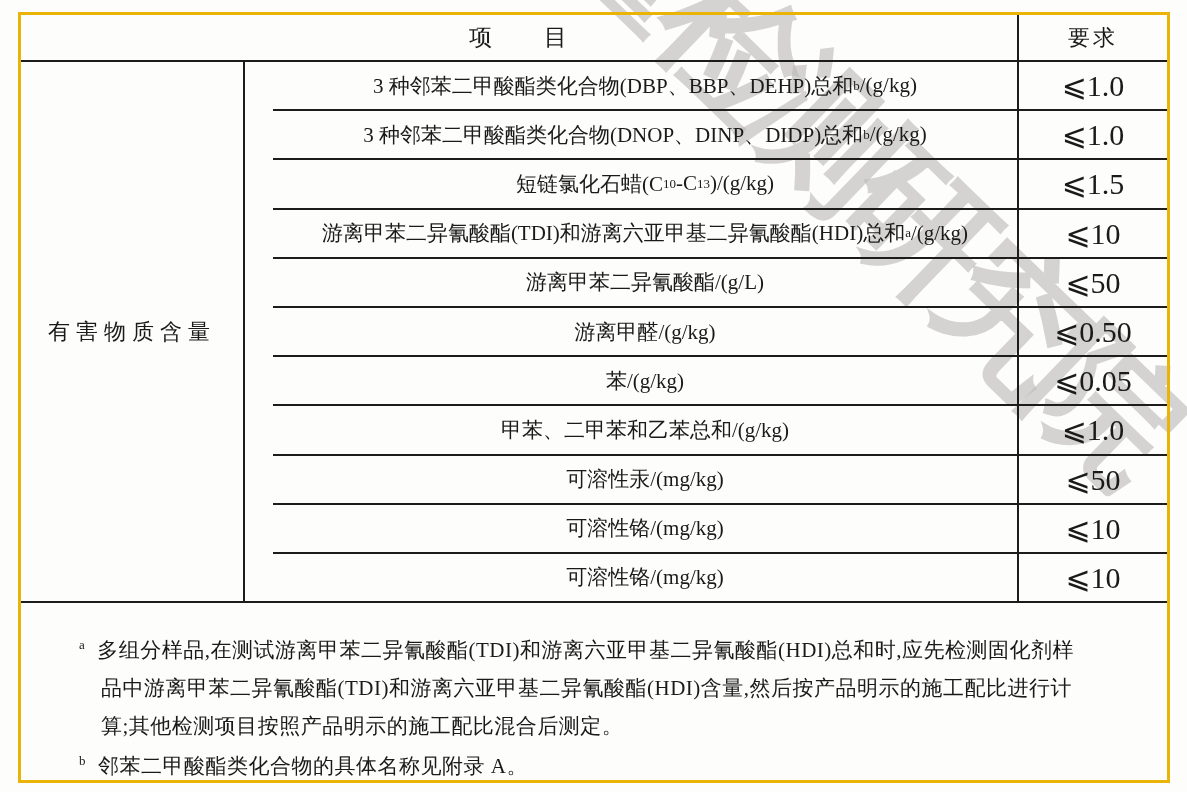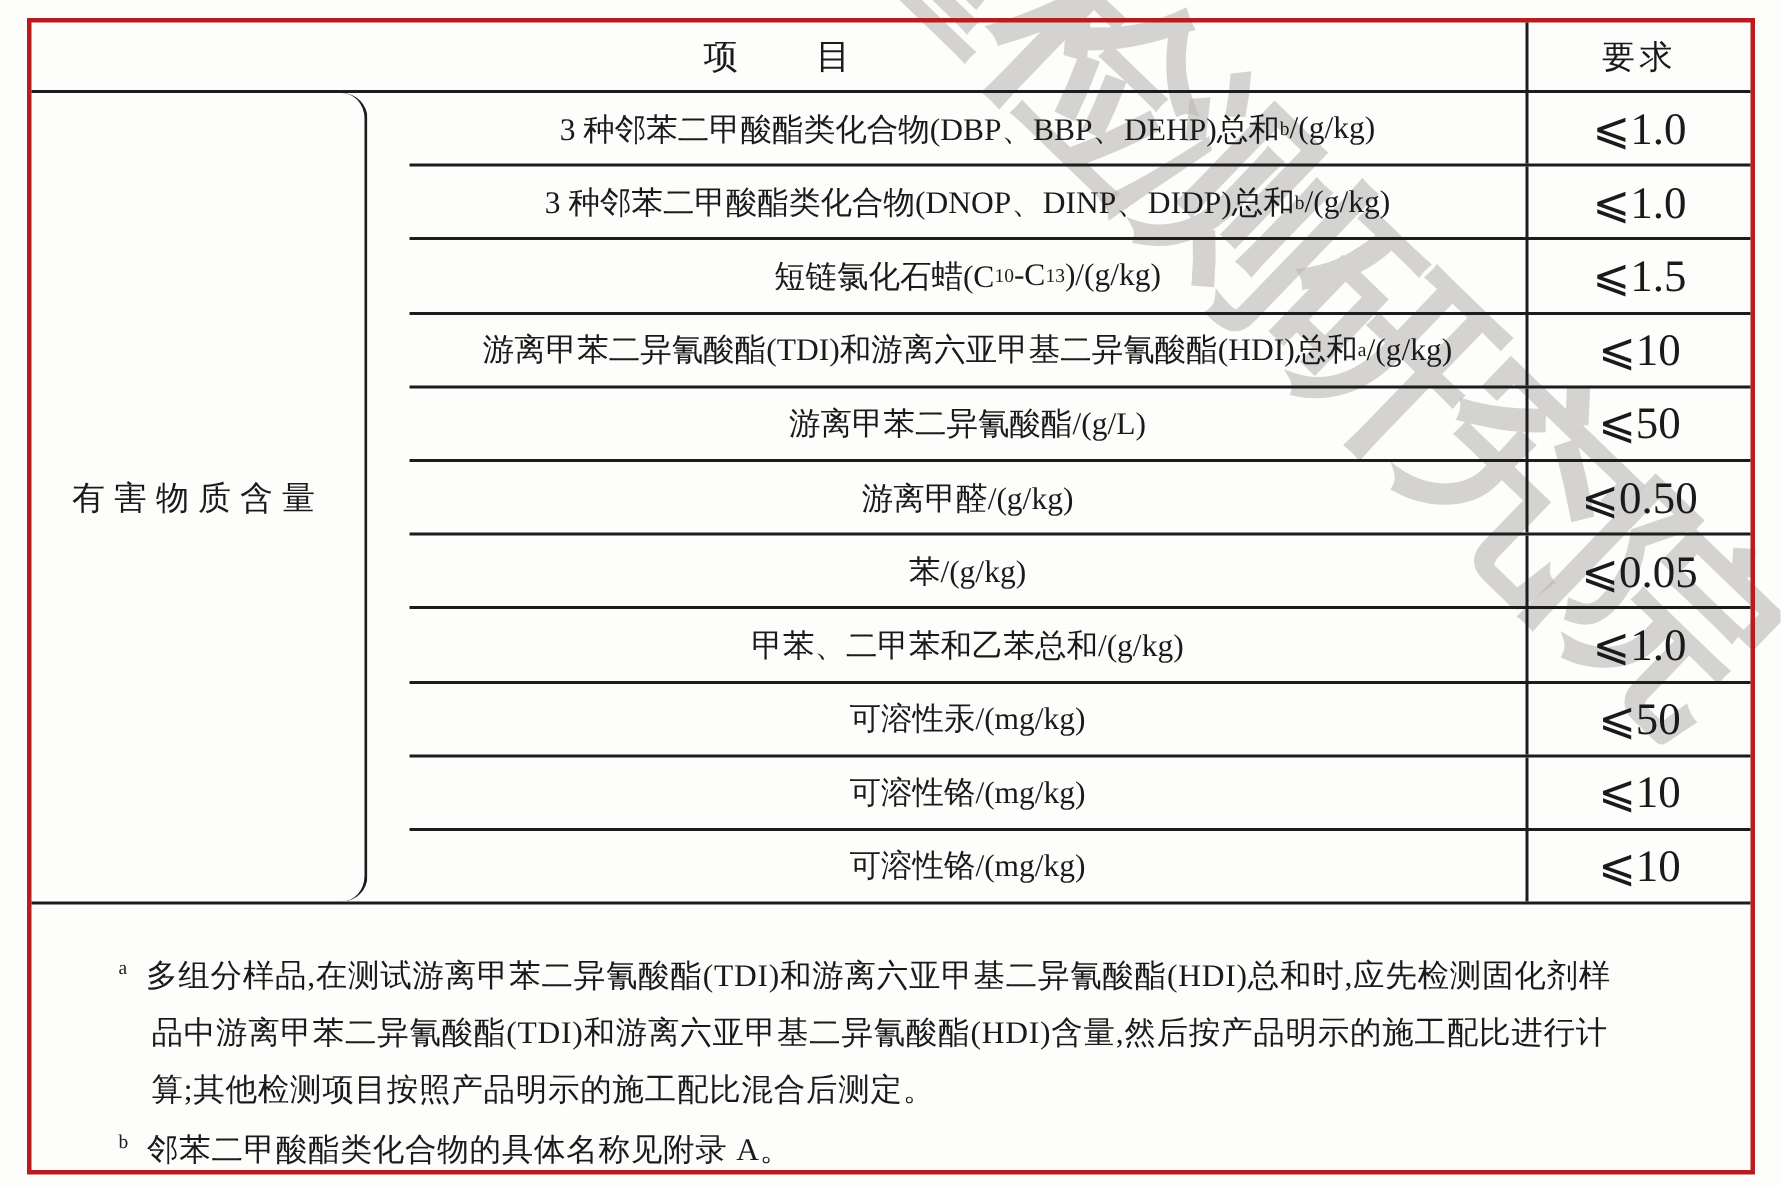--- a/index.html
+++ b/index.html
@@ -23,21 +23,21 @@
     font-weight:bold;
     color:rgba(186,183,180,0.60);
     white-space:nowrap;
     z-index:1;
     pointer-events:none;
   }
   .outer {
     position:absolute;
     left:18px; top:12px;
     width:1152px; height:771px;
-    border:3px solid #b91c1c;
+    border:3px solid #eab308;
     z-index:2;
   }
   .cell { display:flex; align-items:center; justify-content:center; }
   .header-row {
     display:flex;
     height:47px;
     border-bottom:2px solid #1c1c1c;
   }
   .header-item {
     flex:1;
@@ -49,21 +49,20 @@
   .grid {
     display:flex;
     height:541px;
     border-bottom:2px solid #1c1c1c;
   }
   .cat-cell {
     width:224px;
     border-right:2px solid #1c1c1c;
     font-size:22px;
     letter-spacing:6px;
-    border-radius:17px;
   }
   .rows { flex:1; display:flex; flex-direction:column;padding-left:28px; }
   .row { flex:1; display:flex; border-bottom:2px solid #1c1c1c; }
   .row:last-child { border-bottom:none; }
   .item-cell { flex:1; font-size:21px; }
   .req-cell { font-size:30px;text-align:center; }
   .item-cell sup, .footnote sup {
     font-size:13px;
     vertical-align:super;
     line-height:0;

